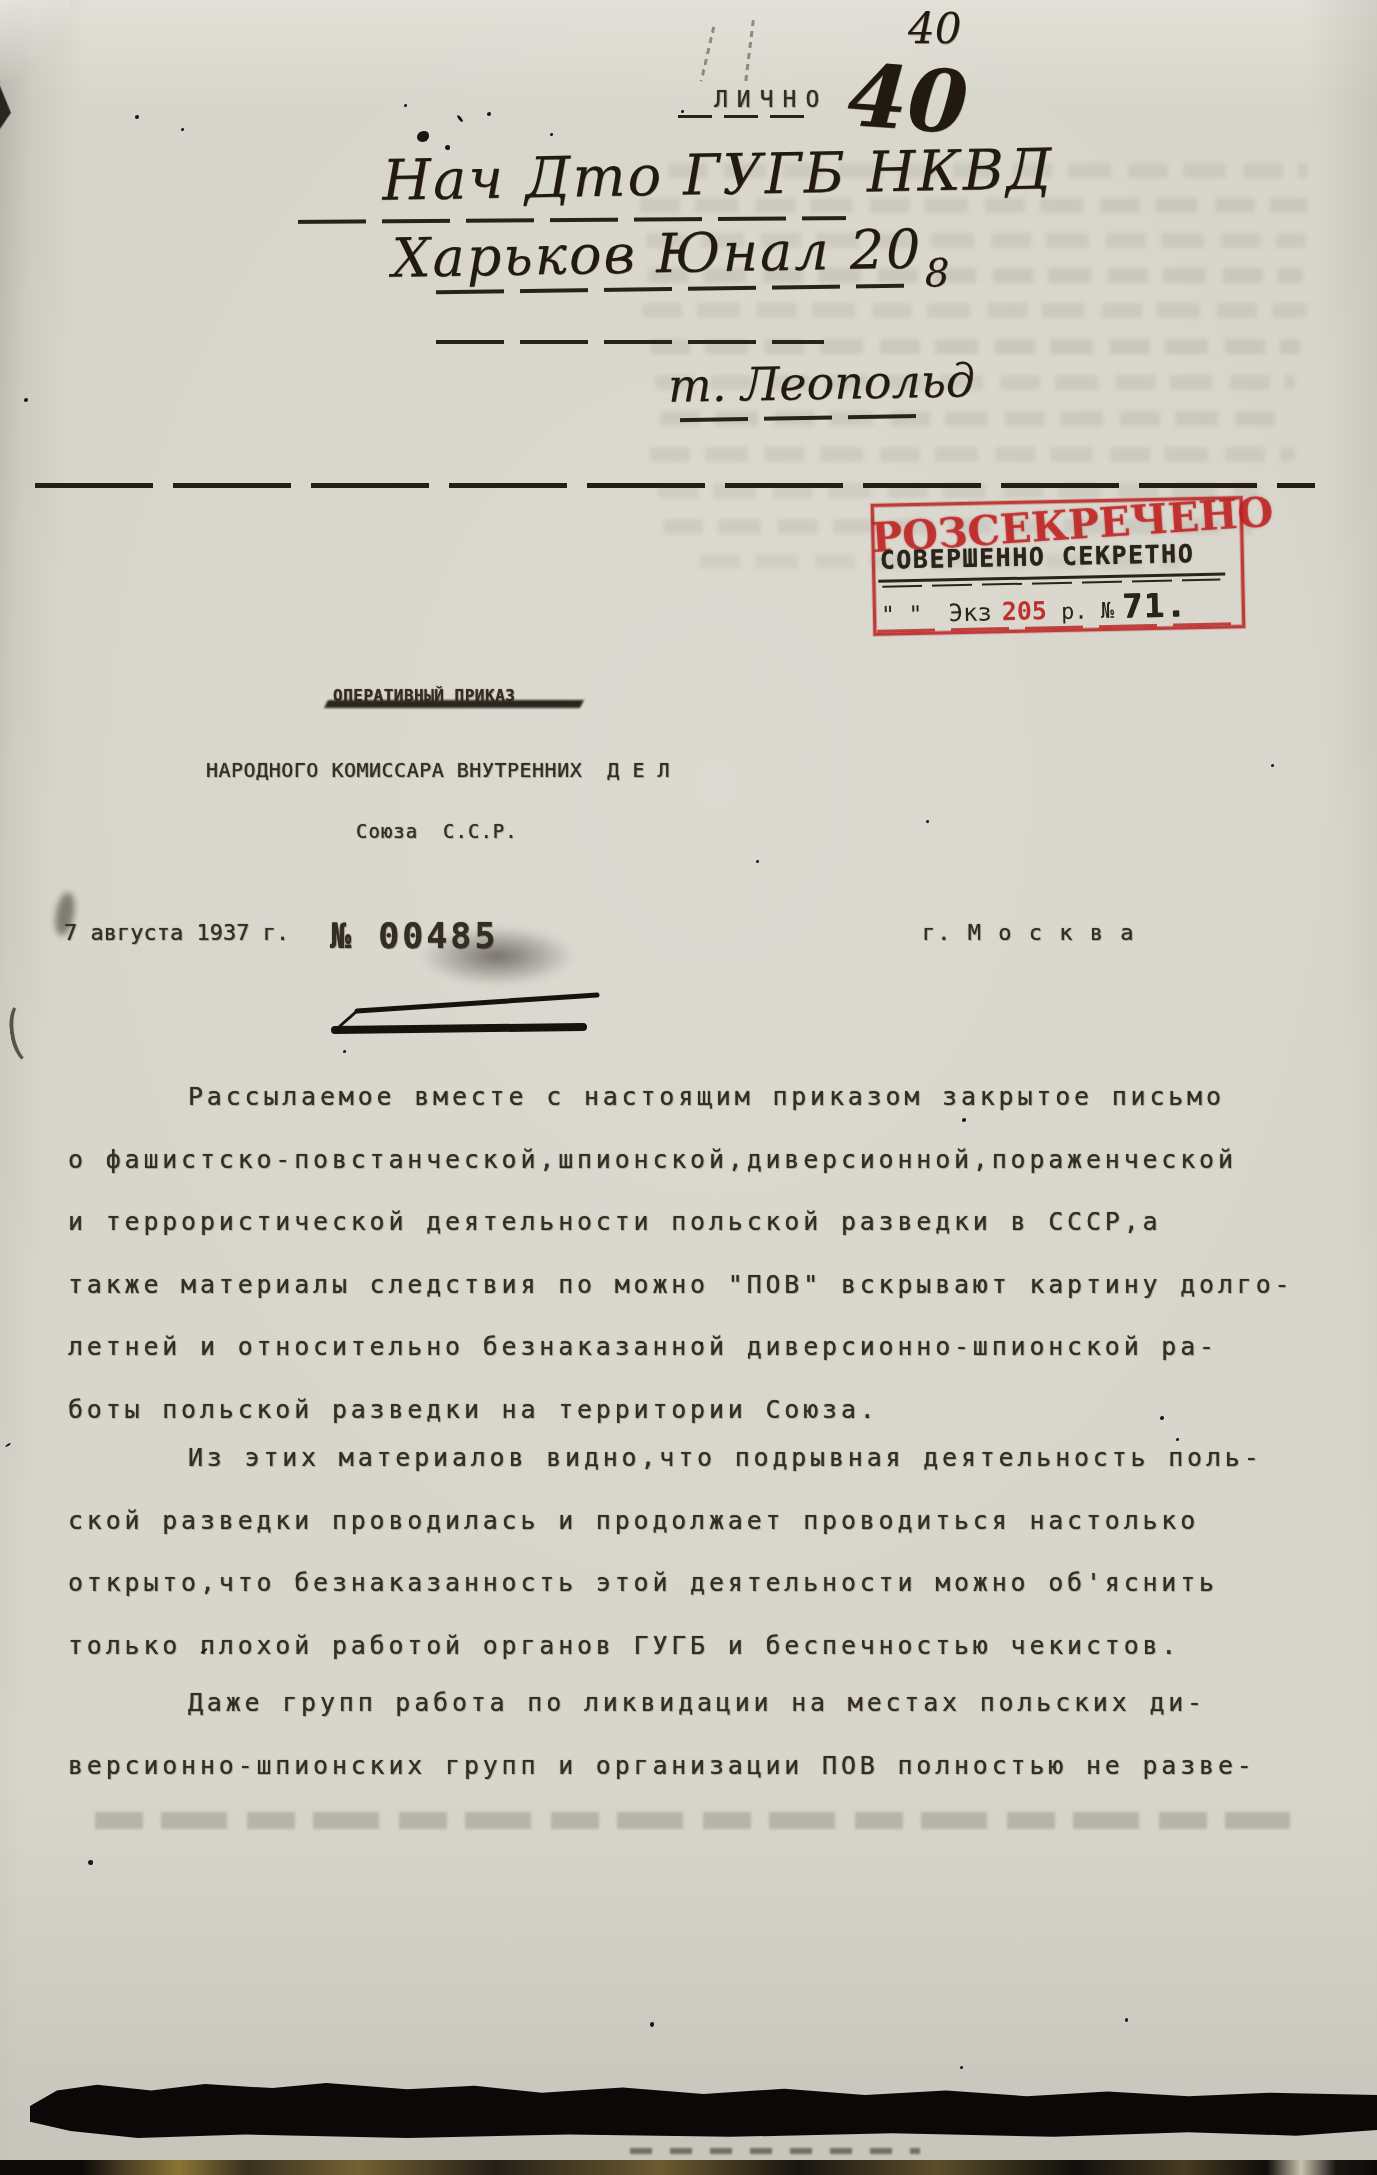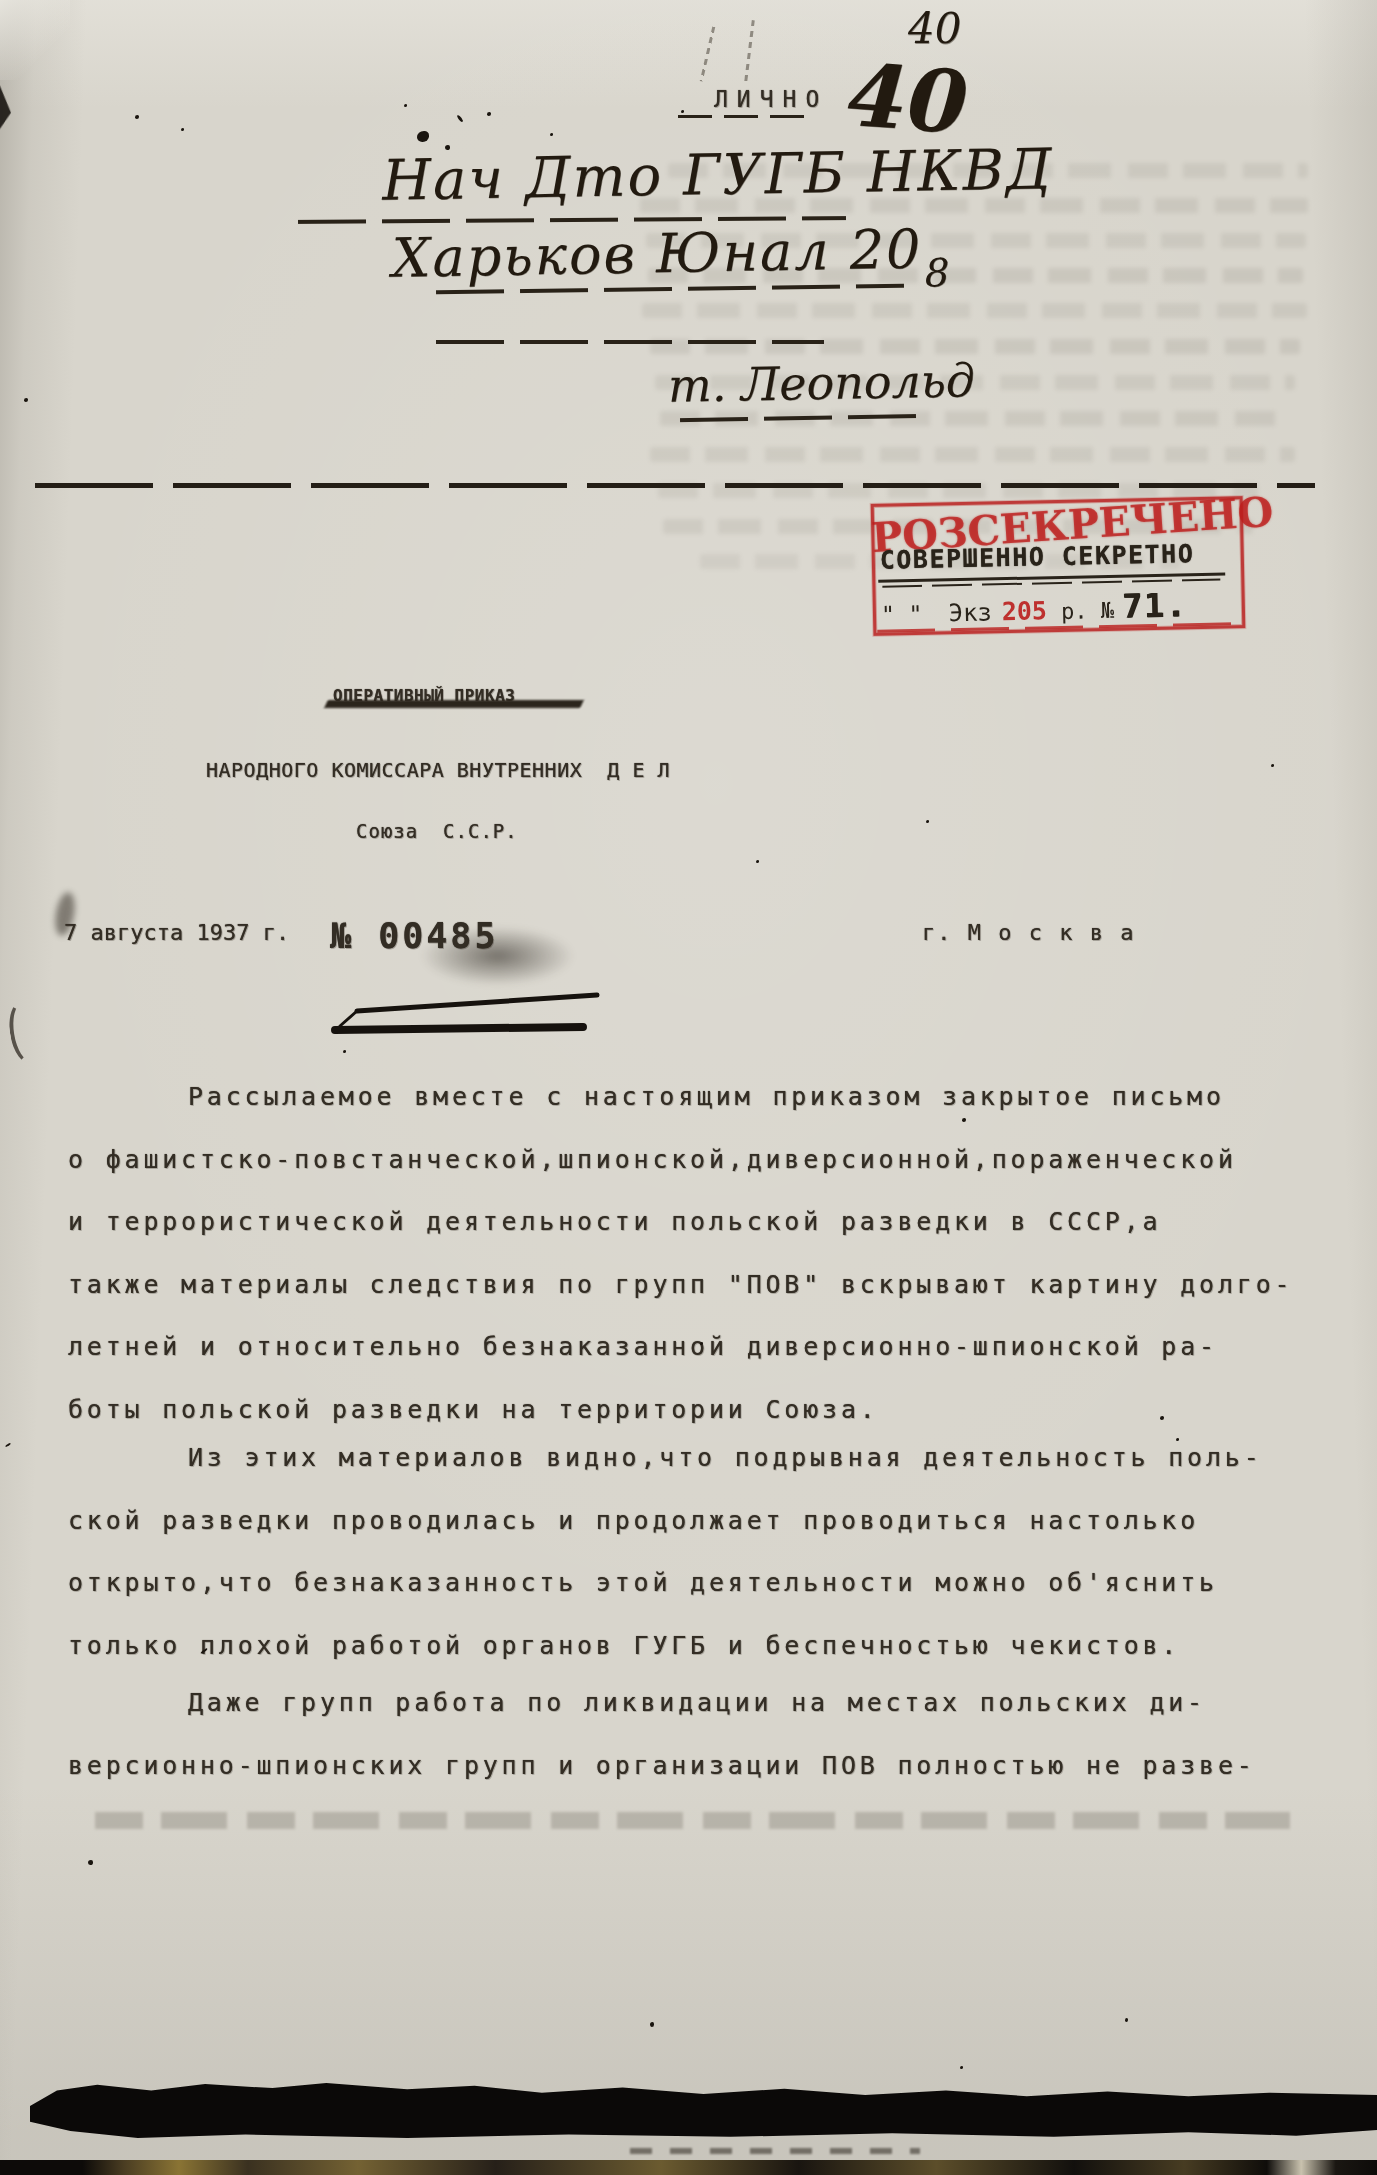--- a/index.html
+++ b/index.html
@@ -161,21 +161,21 @@
   <svg class="arrow" width="280" height="50">
     <path d="M272,9 L32,25" stroke="#16120e" stroke-width="5" fill="none" stroke-linecap="round"></path>
     <path d="M32,25 L15,40" stroke="#16120e" stroke-width="3" fill="none" stroke-linecap="round"></path>
     <path d="M258,41 L10,44" stroke="#16120e" stroke-width="8" fill="none" stroke-linecap="round"></path>
   </svg>
 
   <div class="para" style="top:1066px;">
     <div class="bline ind">Рассылаемое вместе с настоящим приказом закрытое письмо</div>
     <div class="bline">о фашистско-повстанческой,шпионской,диверсионной,пораженческой</div>
     <div class="bline">и террористической деятельности польской разведки в СССР,а</div>
-    <div class="bline">также материалы следствия по групп "ПОВ" вскрывают картину долго-</div>
+    <div class="bline">также материалы следствия по можно "ПОВ" вскрывают картину долго-</div>
     <div class="bline">летней и относительно безнаказанной диверсионно-шпионской ра-</div>
     <div class="bline">боты польской разведки на территории Союза.</div>
   </div>
   <div class="para" style="top:1427px;">
     <div class="bline ind">Из этих материалов видно,что подрывная деятельность поль-</div>
     <div class="bline">ской разведки проводилась и продолжает проводиться настолько</div>
     <div class="bline">открыто,что безнаказанность этой деятельности можно об'яснить</div>
     <div class="bline">только плохой работой органов ГУГБ и беспечностью чекистов.</div>
   </div>
   <div class="para" style="top:1672px;">

